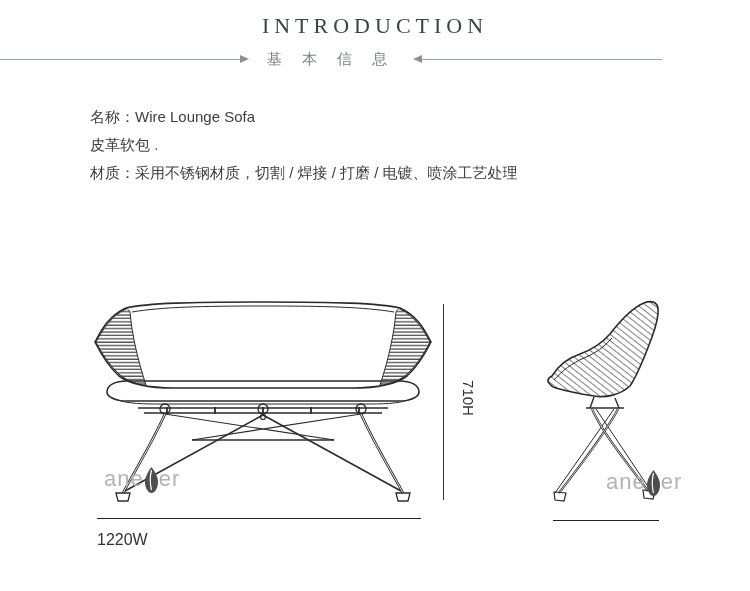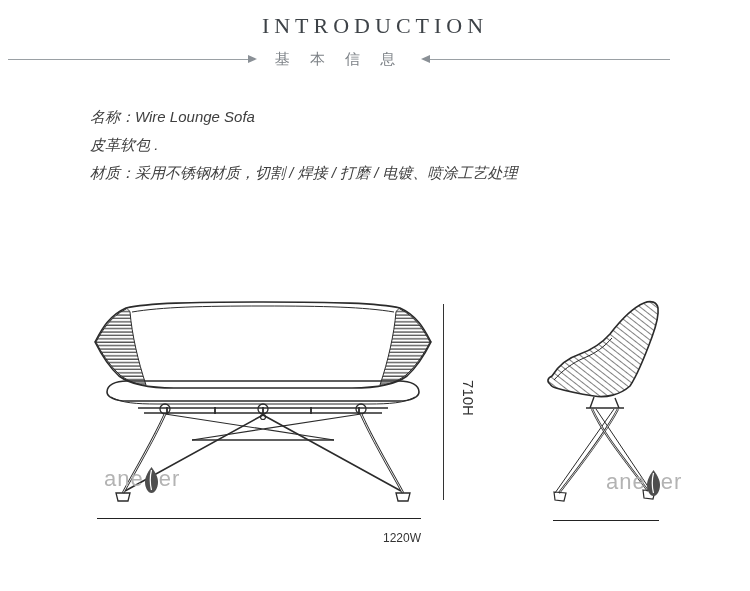--- a/index.html
+++ b/index.html
@@ -2,41 +2,41 @@
 <html><head>
 <meta charset="utf-8">
 <style>
   html,body{margin:0;padding:0;background:#fff;}
   #page{position:relative;width:750px;height:591px;background:#ffffff;overflow:hidden;
         font-family:"Liberation Sans","DejaVu Sans",sans-serif;padding-left:40px;}
   
   .title{position:absolute;top:13px;left:0;width:750px;text-align:center;
          font-family:"Liberation Serif","DejaVu Serif",serif;
          font-size:22px;letter-spacing:5px;color:#3d4247;}
-  .divider{position:absolute;top:50px;left:8px;width:662px;height:18px;
+  .divider{position:absolute;top:50px;left:0;width:662px;height:18px;
            display:flex;align-items:center;}
   .divider .rule{flex:1;height:1px;background:#9aa0a4;}
   .divider .arrow{width:0;height:0;border-top:4px solid transparent;border-bottom:4px solid transparent;}
   .divider .arrow.right{border-left:9px solid #8a9096;margin-right:10px;}
   .divider .arrow.left{border-right:9px solid #8a9096;margin-left:10px;}
   .subtitle{font-size:15px;letter-spacing:8px;color:#7d8287;padding:0 8px;white-space:nowrap;}
   
   .specs{position:absolute;left:90px;top:103px;width:580px;
          font-size:15px;line-height:28px;color:#3f3f3f;}
-  .spec-line{white-space:nowrap;font-style:italic;}
+  .spec-line{white-space:nowrap;}
   
   .drawing{position:absolute;}
   svg .ln{stroke:#2b2b2b;fill:none;}
   
   .dim-vline{position:absolute;left:443px;top:304px;width:1px;height:196px;background:#333;}
   .dim-h-label{position:absolute;left:446px;top:389px;width:44px;height:18px;
                transform:rotate(90deg);font-size:15px;color:#333;text-align:center;}
   .dim-wline{position:absolute;top:518px;left:97px;width:324px;height:1px;background:#222;}
-  .dim-w-label{position:absolute;top:531px;left:97px;width:324px;text-align:right;
-               font-size:12px;color:#333;}
+  .dim-w-label{position:absolute;top:531px;left:97px;width:324px;text-align:left;
+               font-size:16px;color:#333;}
   .dim-dline{position:absolute;top:520px;left:553px;width:106px;height:1px;background:#222;}
   .dim-d-label{position:absolute;top:534px;left:553px;width:106px;text-align:center;
                font-size:16px;color:#333;}
   
   .watermark{position:absolute;display:flex;align-items:center;
              font-size:22px;letter-spacing:1px;color:#b3b3b3;}
   .watermark .leaf{margin:0 1px;position:relative;top:1px;}
   .wm-sofa{left:104px;top:466px;}
   .wm-chair{left:606px;top:469px;}
 </style>

